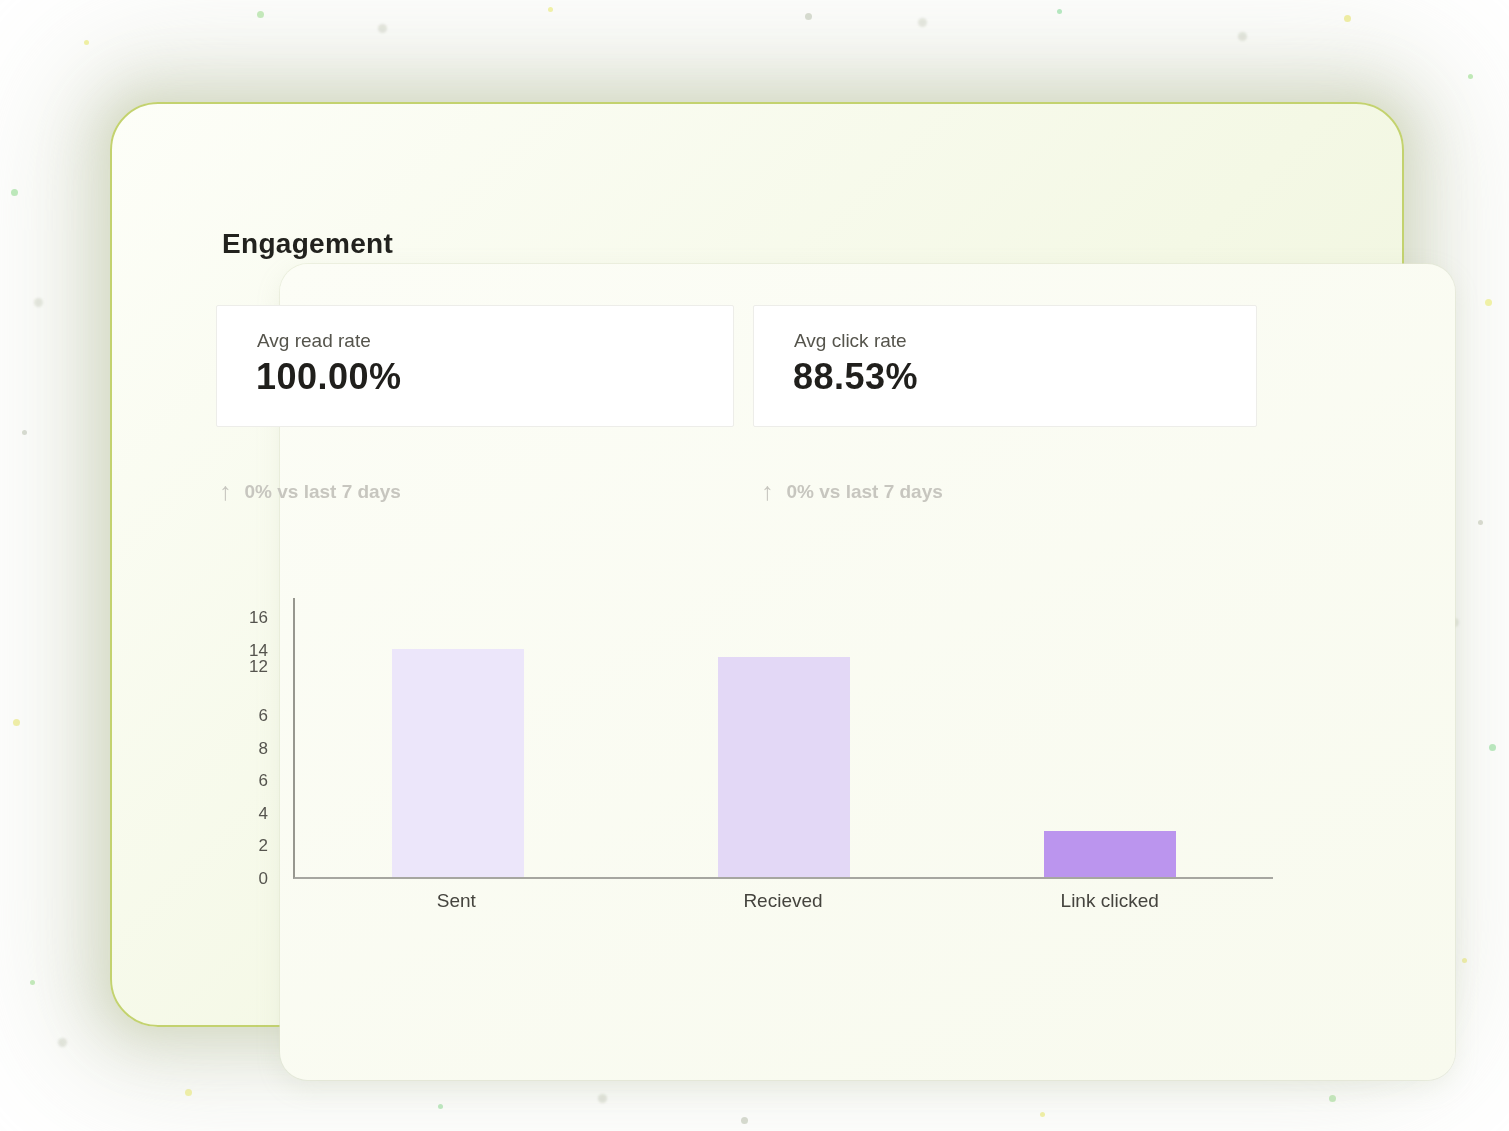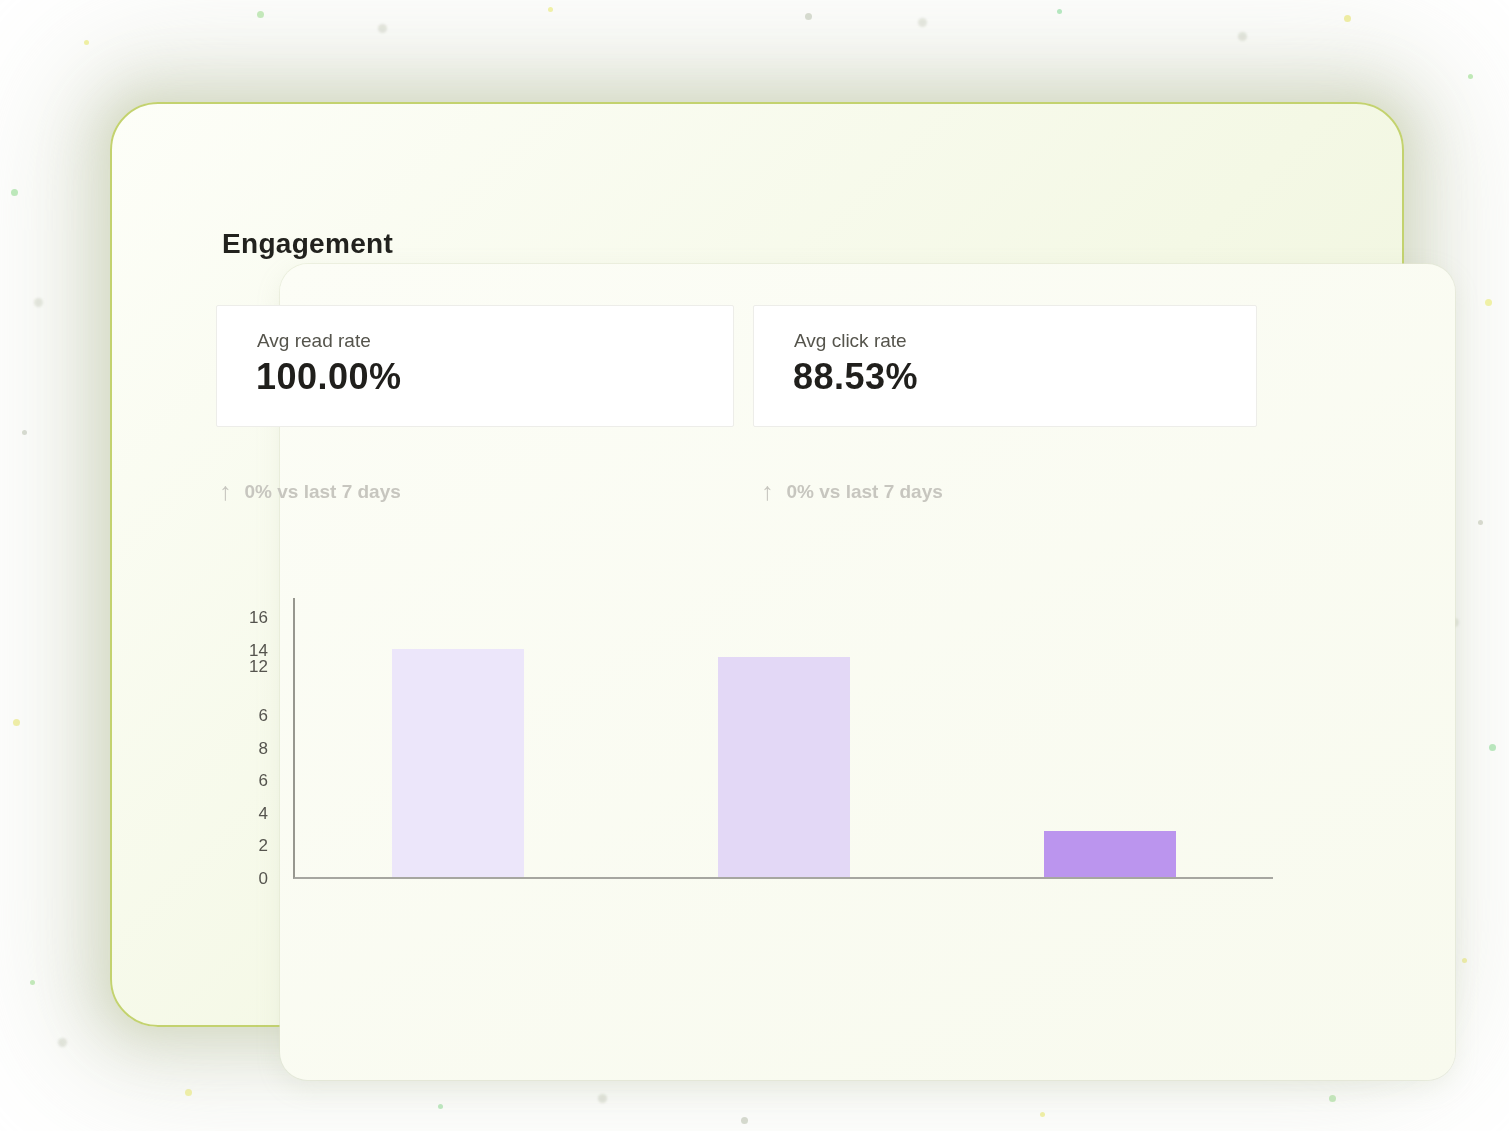--- a/index.html
+++ b/index.html
@@ -108,13 +108,18 @@
       <div class="band">
         <div class="bar" style="height: 228.375px; background: rgb(236, 230, 250);"></div>
       </div>
       <div class="band">
         <div class="bar" style="height: 220.219px; background: rgb(227, 216, 246);"></div>
       </div>
       <div class="band">
         <div class="bar" style="height: 45.675px; background: rgb(187, 149, 238);"></div>
       </div>
     </div>
+  <div class="xlabels">
+      <div class="xlab">Sent</div>
+      <div class="xlab">Recieved</div>
+      <div class="xlab">Link clicked</div>
+    </div>
 </div>
 
 </body></html>

